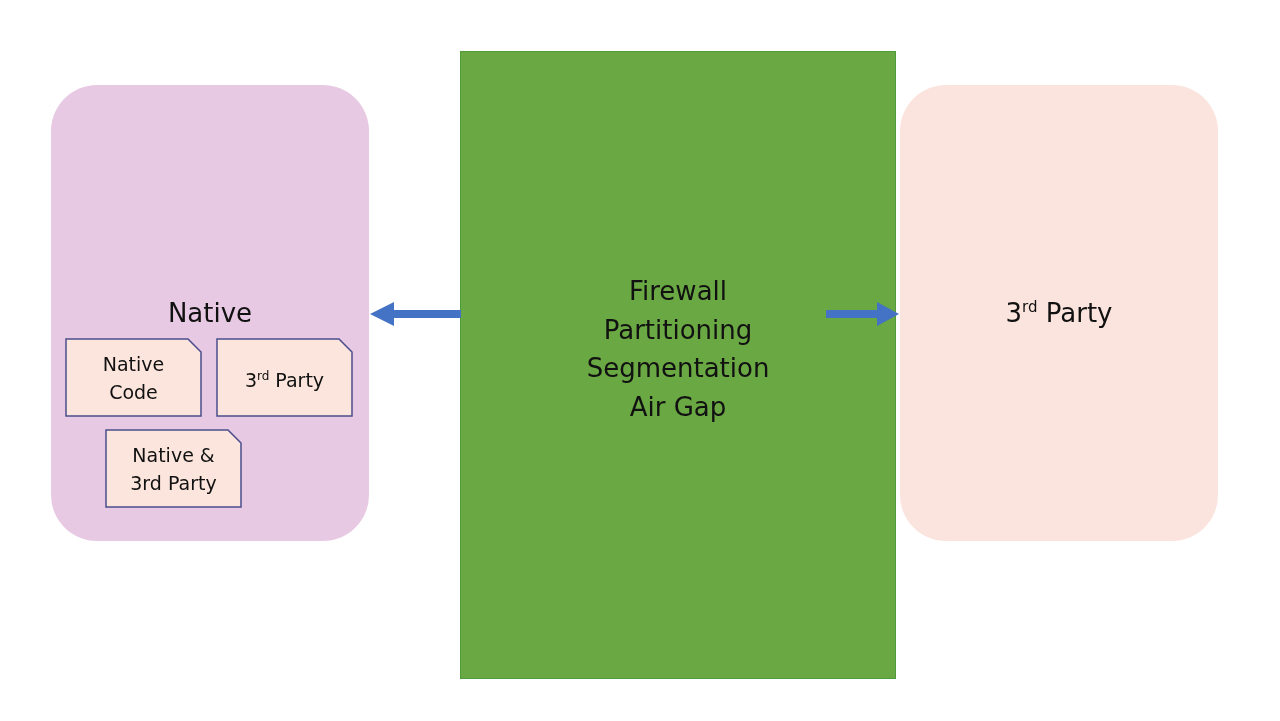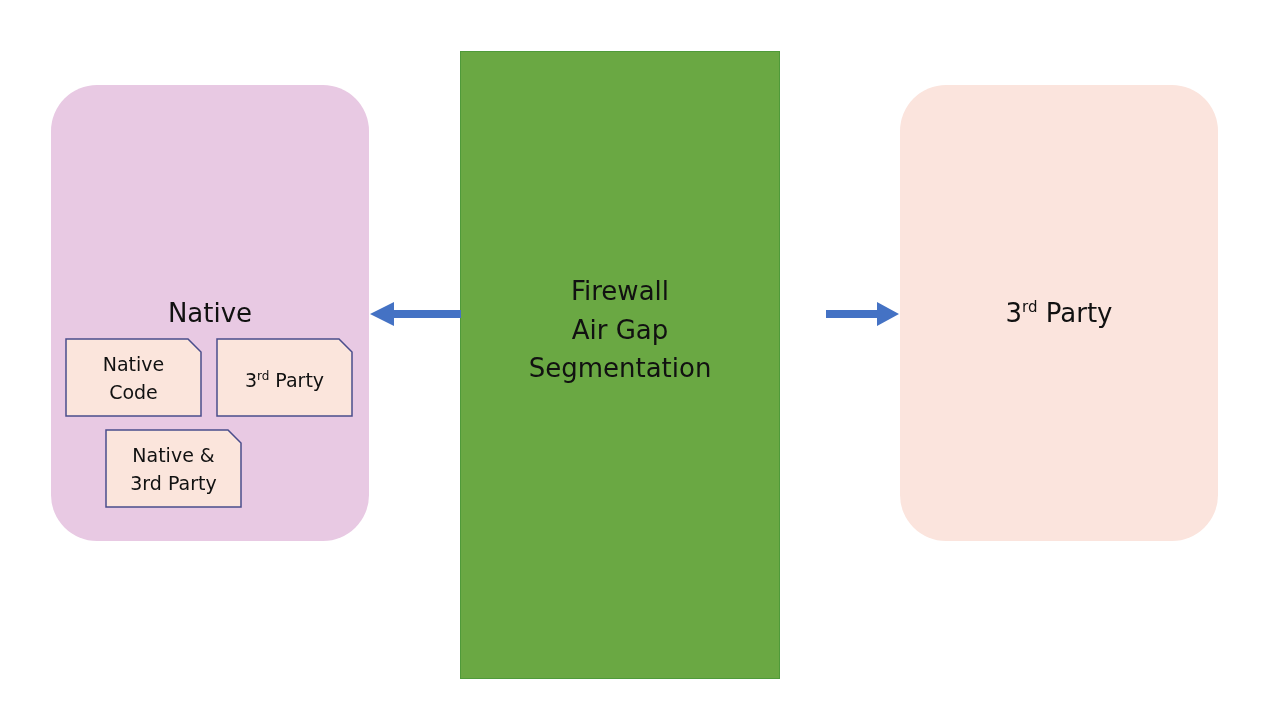--- a/index.html
+++ b/index.html
@@ -14,21 +14,21 @@
   }
   #native-zone {
     left: 51px; top: 85px; width: 318px; height: 456px;
     border-radius: 46px;
   }
   #third-party-zone {
     left: 900px; top: 85px; width: 318px; height: 456px;
     border-radius: 46px;
   }
   #isolation-block {
-    left: 460px; top: 51px; width: 320px; height: 628px;
+    left: 460px; top: 51px; width: 436px; height: 628px;
     border: 1.5px solid #4f9a3a;
   }
   .zone-title {
     position: absolute; left: 0; right: 0; text-align: center;
     font-size: 26px;
   }
   #native-zone .zone-title { top: 213px; }
   #third-party-zone .zone-title { top: 213px; }
   .sup { font-size: 15px; vertical-align: 10px; }
   .small-sup { font-size: 12px; vertical-align: 7px; }
@@ -91,22 +91,23 @@
     <div>
       <div>Native &amp;</div>
       <div>3rd Party</div>
     </div>
   </div>
 </div>
 
 <div class="zone" id="isolation-block" style="background: rgb(106, 168, 67);">
   <div class="isolation-list">
     <div>Firewall</div>
+    <div>Partitioning</div>
+    <div>Segmentation</div>
     <div>Air Gap</div>
-    <div>Segmentation</div>
   </div>
 </div>
 
 <div class="zone" id="third-party-zone" style="background: rgb(251, 228, 221);">
   <div class="zone-title"><span>3</span><span class="sup">rd</span><span style="white-space:pre"> Party</span></div>
 </div>
 
 <svg class="arrow" id="arrow-left" width="92" height="26">
   <polygon class="arrow-poly" points="0,13 24,1 24,9 91,9 91,17 24,17 24,25" fill="#4472c4"></polygon>
 </svg>

